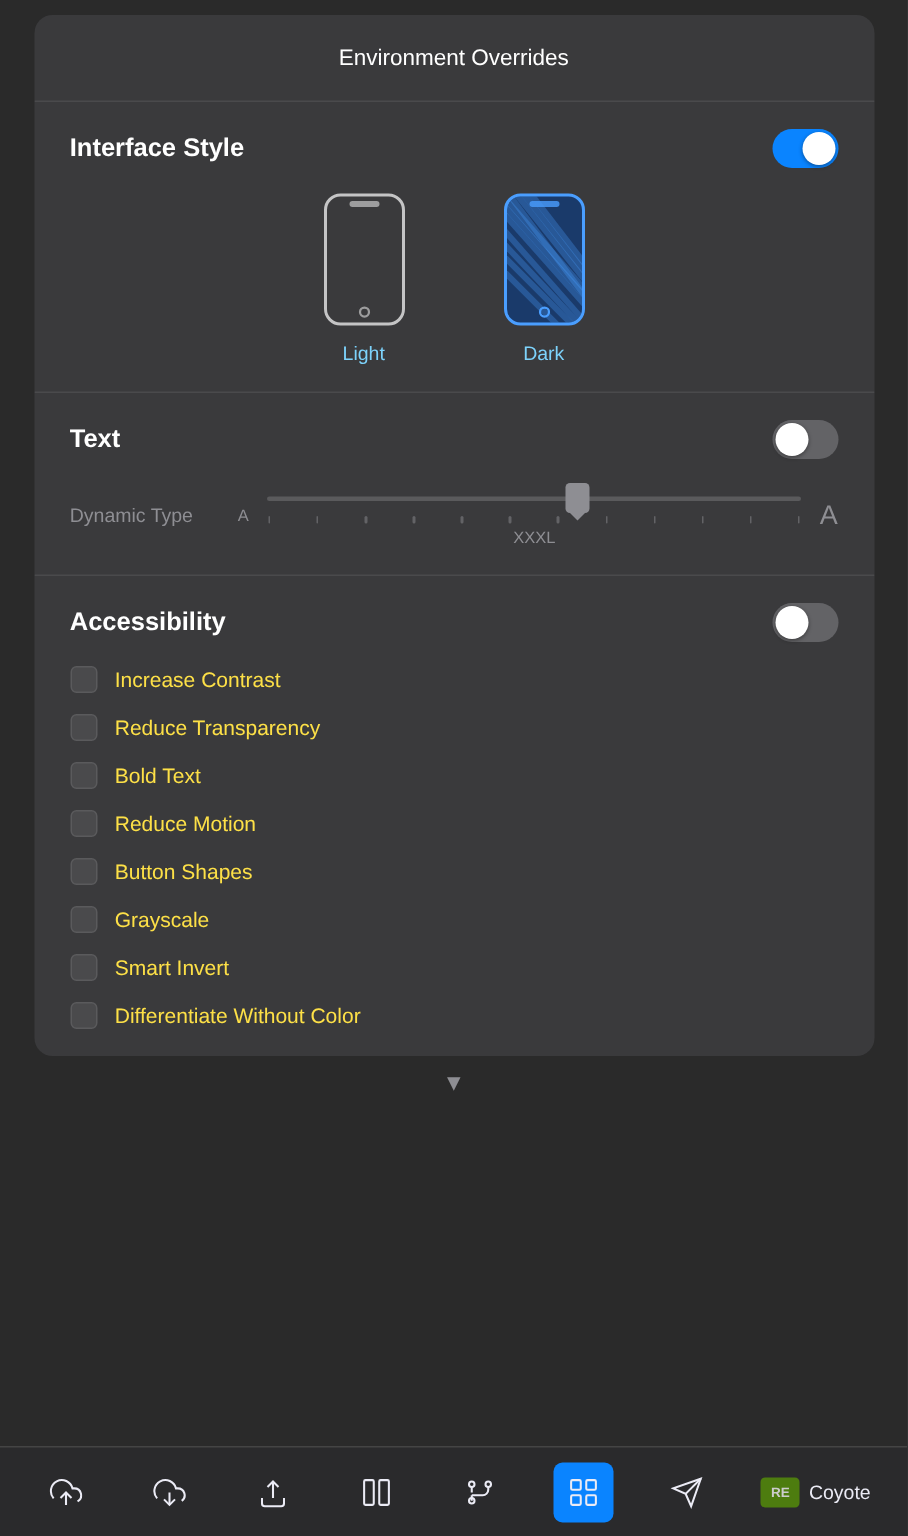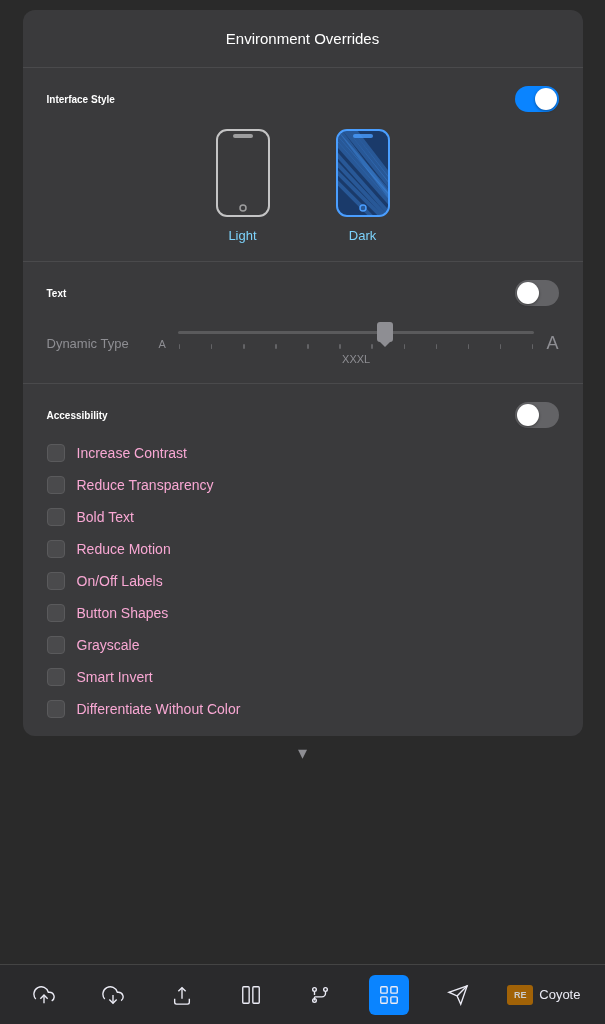--- a/index.html
+++ b/index.html
@@ -47,21 +47,21 @@
 
     .section-header {
       display: flex;
       align-items: center;
       justify-content: space-between;
       margin-bottom: 16px;
     }
 
     .section-title {
       color: #ffffff;
-      font-size: 10px;
+      font-size: 17px;
       font-weight: 700;
     }
 
     
     .toggle {
       width: 44px;
       height: 26px;
       border-radius: 13px;
       position: relative;
       cursor: pointer;
@@ -173,21 +173,21 @@
     .checkbox {
       width: 18px;
       height: 18px;
       background: #4a4a4c;
       border-radius: 4px;
       border: 1px solid #5a5a5c;
       flex-shrink: 0;
     }
 
     .accessibility-item-label {
-      color: #f9a8d4;
+      color: #fde047;
       font-size: 14px;
     }
 
     
     .toolbar {
       height: 60px;
       background: #2a2a2c;
       border-top: 1px solid #444;
       display: flex;
       align-items: center;
@@ -225,21 +225,21 @@
       align-items: center;
       gap: 6px;
       cursor: pointer;
       color: #ebebf5;
       font-size: 13px;
     }
 
     .coyote-badge {
       width: 26px;
       height: 20px;
-      background: #a16207;
+      background: #4d7c0f;
       border-radius: 3px;
       display: flex;
       align-items: center;
       justify-content: center;
       font-size: 9px;
       color: #ccc;
       font-weight: bold;
     }
 
     .slider-wrapper {
@@ -411,24 +411,20 @@
         <div class="accessibility-item">
           <div class="checkbox"></div>
           <span class="accessibility-item-label">Bold Text</span>
         </div>
         <div class="accessibility-item">
           <div class="checkbox"></div>
           <span class="accessibility-item-label">Reduce Motion</span>
         </div>
         <div class="accessibility-item">
           <div class="checkbox"></div>
-          <span class="accessibility-item-label">On/Off Labels</span>
-        </div>
-        <div class="accessibility-item">
-          <div class="checkbox"></div>
           <span class="accessibility-item-label">Button Shapes</span>
         </div>
         <div class="accessibility-item">
           <div class="checkbox"></div>
           <span class="accessibility-item-label">Grayscale</span>
         </div>
         <div class="accessibility-item">
           <div class="checkbox"></div>
           <span class="accessibility-item-label">Smart Invert</span>
         </div>

